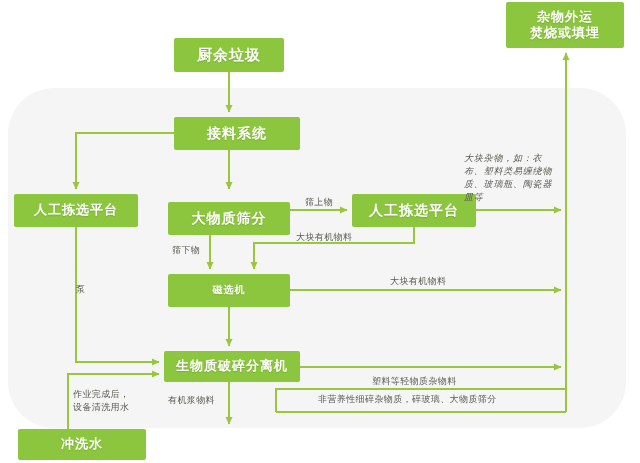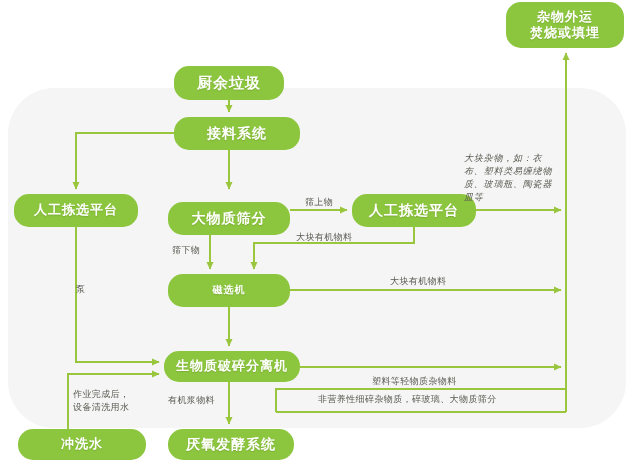--- a/index.html
+++ b/index.html
@@ -19,21 +19,21 @@
     position: absolute;
     left: 0;
     top: 0;
     width: 640px;
     height: 463px;
   }
   .node-box {
     position: absolute;
     box-sizing: border-box;
     background: #8cc63e;
-    border-radius: 15px;
+    border-radius: 2px;
     color: #ffffff;
     display: flex;
     align-items: center;
     justify-content: center;
     text-align: center;
     font-weight: bold;
     letter-spacing: 1px;
     line-height: 1.25;
     text-shadow: 0 1px 1px rgba(90,130,30,0.35);
     user-select: none;
@@ -93,40 +93,39 @@
       <path d="M276,412 L566,412"></path>
 
       <path d="M229,382 L229,424" marker-end="url(#arrow)"></path>
 
       <path d="M76,227 L76,362 L159,362" marker-end="url(#arrow)"></path>
 
       <path d="M68,429 L68,374 L159,374" marker-end="url(#arrow)"></path>
     </g>
   </svg>
 
-  <div class="node-box" style="left:174px; top:38px; width:110px; height:34px; font-size:15px;margin-top:28px;">厨余垃圾</div>
+  <div class="node-box" style="left:174px; top:38px; width:110px; height:34px; font-size:15px;">厨余垃圾</div>
 
   <div class="node-box" style="left:506px; top:2px; width:118px; height:46px; font-size:13px; white-space:pre-line;">杂物外运
 焚烧或填埋</div>
 
   <div class="node-box" style="left:174px; top:117px; width:126px; height:33px; font-size:14px;">接料系统</div>
 
   <div class="node-box" style="left:14px; top:194px; width:124px; height:33px; font-size:13px;">人工拣选平台</div>
 
   <div class="node-box" style="left:168px; top:202px; width:122px; height:33px; font-size:14px;">大物质筛分</div>
 
   <div class="node-box" style="left:352px; top:194px; width:124px; height:33px; font-size:14px;">人工拣选平台</div>
 
   <div class="node-box" style="left:168px; top:274px; width:122px; height:33px; font-size:10px;">磁选机</div>
 
   <div class="node-box" style="left:164px; top:351px; width:136px; height:31px; font-size:13px;">生物质破碎分离机</div>
 
   <div class="node-box" style="left:18px; top:429px; width:128px; height:31px; font-size:13px;">冲洗水</div>
 
-  <div class="node-box" style="left:168px; top:429px; width:126px; height:31px; font-size:14px;">厌氧发酵系统</div>
 
   <div class="edge-label center" style="left:296px; top:196px; width:46px;">筛上物</div>
 
   <div class="edge-label" style="left:172px; top:244px; width:46px;">筛下物</div>
 
   <div class="edge-label" style="left:296px; top:231px; width:80px;">大块有机物料</div>
 
   <div class="edge-label" style="left:464px; top:152px; width:94px; letter-spacing:0.8px;font-style:italic;">大块杂物，如：衣
 布、塑料类易缠绕物
 质、玻璃瓶、陶瓷器

